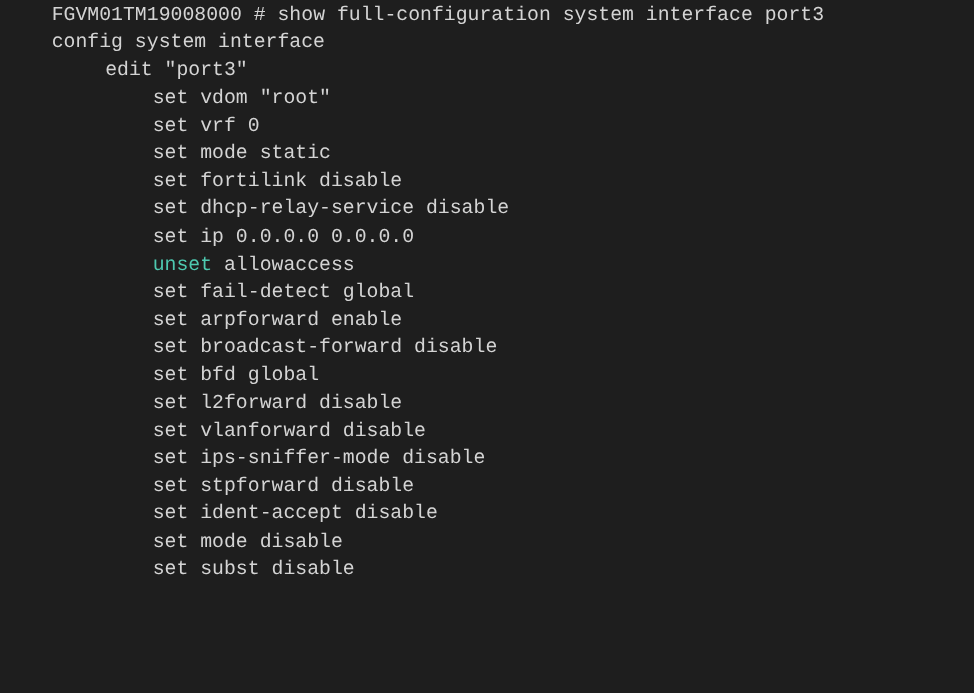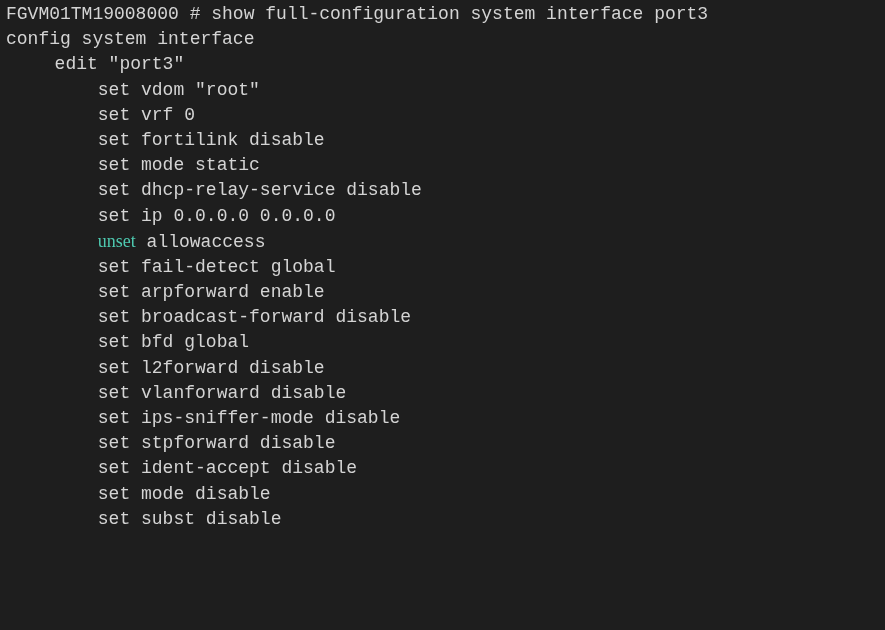--- a/index.html
+++ b/index.html
@@ -13,24 +13,24 @@
       font-family: 'Consolas', 'Monaco', 'Courier New', monospace;
       font-size: 18px;
       line-height: 1.4;
       padding: 2px 6px;
       width: 885px;
       height: 630px;
       overflow: hidden;
     }
     .line {
       white-space: pre;
+      margin-left: 41px;
     }
     .keyword-unset {
       color: #4ec9b0;
-      font-family: Liberation Serif, serif;
     }
     .hostname {
       color: #d4d4d4;
     }
     .prompt-hash {
       color: #d4d4d4;
     }
     .indent-1 {
       padding-left: 4.5ch;
     }
@@ -40,22 +40,22 @@
   </style>
 </head>
 <body>
 
 <div class="line"><span class="hostname">FGVM01TM19008000</span> <span class="prompt-hash">#</span> <span>show full-configuration system interface port3</span></div>
 <div class="line">config system interface</div>
 <div class="line indent-1">edit "port3"</div>
 <div id="config-lines">
     <div class="line indent-2">set vdom "root"</div>
     <div class="line indent-2">set vrf 0</div>
+    <div class="line indent-2">set mode static</div>
     <div class="line indent-2">set fortilink disable</div>
-    <div class="line indent-2">set mode static</div>
     <div class="line indent-2">set dhcp-relay-service disable</div>
     <div class="line indent-2">set ip 0.0.0.0 0.0.0.0</div>
     <div class="line indent-2"><span class="keyword-unset">unset</span><span> allowaccess</span></div>
     <div class="line indent-2">set fail-detect global</div>
     <div class="line indent-2">set arpforward enable</div>
     <div class="line indent-2">set broadcast-forward disable</div>
     <div class="line indent-2">set bfd global</div>
     <div class="line indent-2">set l2forward disable</div>
     <div class="line indent-2">set vlanforward disable</div>
     <div class="line indent-2">set ips-sniffer-mode disable</div>

